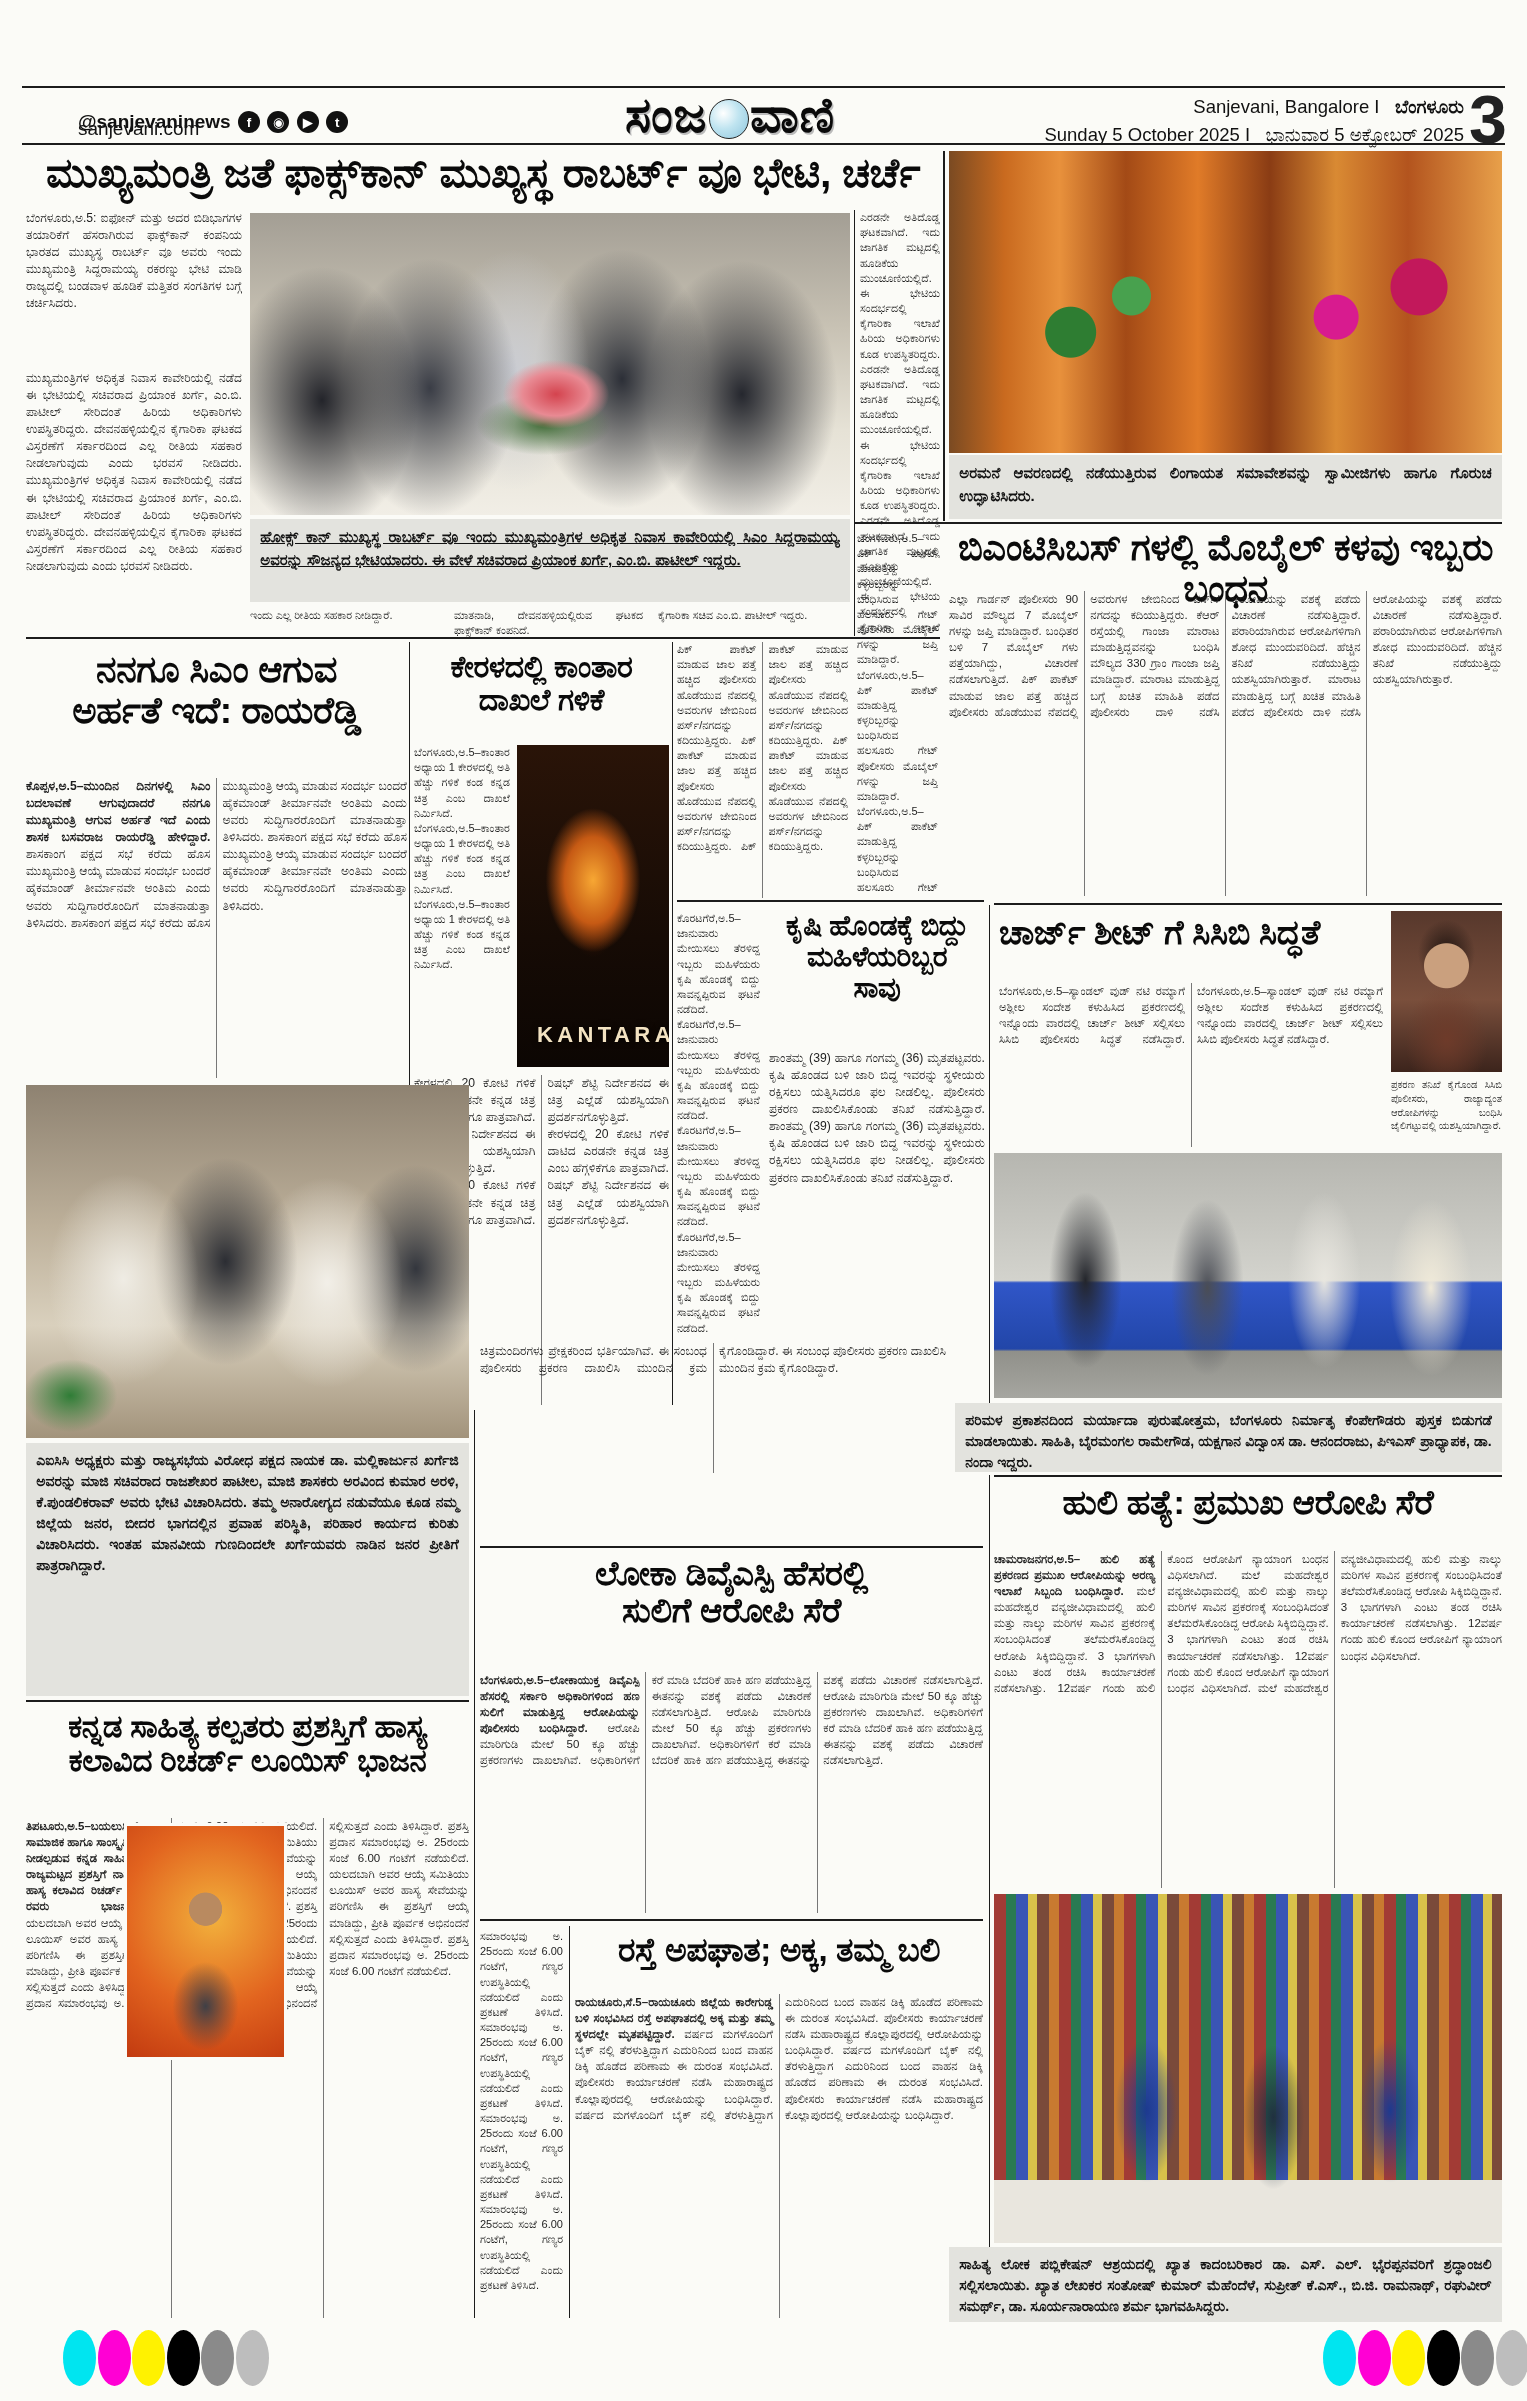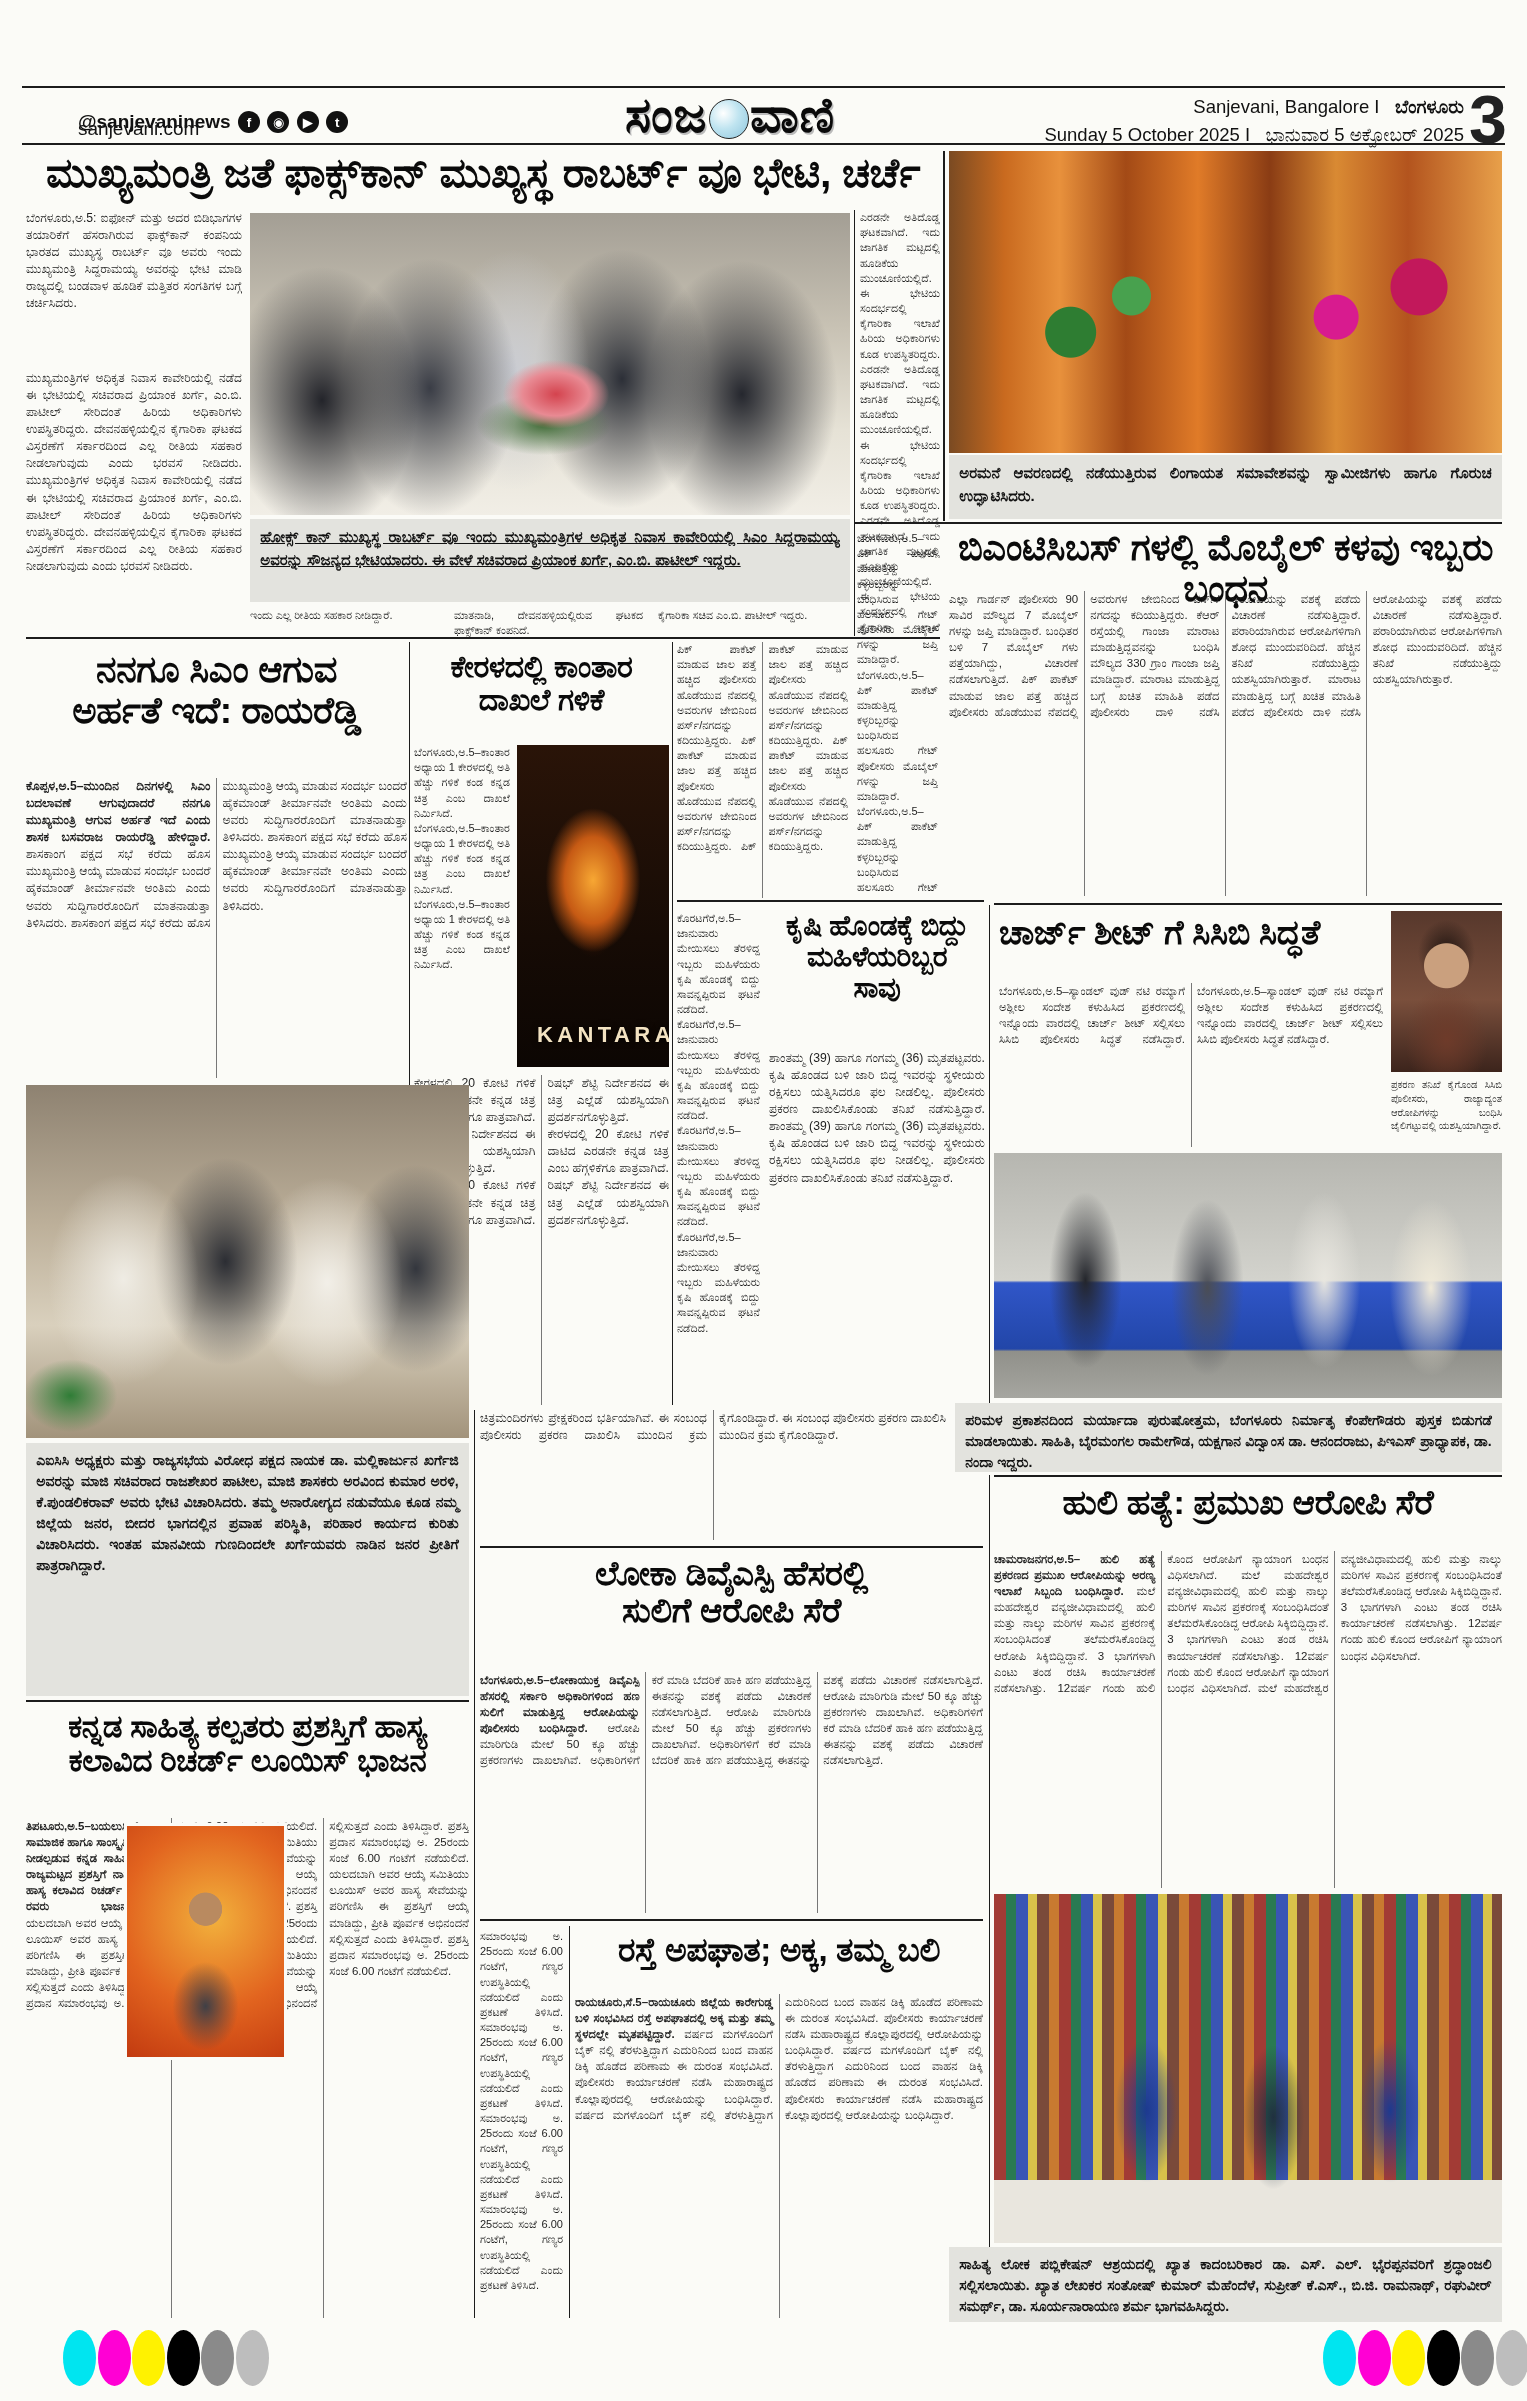--- a/index.html
+++ b/index.html
@@ -102,21 +102,21 @@
     <span>ಸಂಜ</span><span class="mast-globe"></span><span>ವಾಣಿ</span>
   </div>
   <div class="abs hdr-right" style="left:917px;top:93px;width:547px;">
     <div><span>Sanjevani, Bangalore I</span>&nbsp;&nbsp;&nbsp;<b>ಬೆಂಗಳೂರು</b></div>
     <div><span>Sunday  5  October 2025   I</span>&nbsp;&nbsp;&nbsp;<span>ಭಾನುವಾರ 5 ಅಕ್ಟೋಬರ್ 2025</span></div>
   </div>
   <div class="abs pagenum" style="left:1469px;top:89px;">3</div>
   <div class="rule" style="left:22px;top:143px;width:1483px;height:2.2px;"></div>
 
   <div class="abs headline" style="left:26px;top:151px;width:914px;font-size:41px;">ಮುಖ್ಯಮಂತ್ರಿ ಜತೆ ಫಾಕ್ಸ್‌ಕಾನ್ ಮುಖ್ಯಸ್ಥ ರಾಬರ್ಟ್ ವೂ ಭೇಟಿ, ಚರ್ಚೆ</div>
-  <div class="abs bodytext" style="left:26px;top:210px;width:216px;height:426px;">ಬೆಂಗಳೂರು,ಅ.5: ಐಫೋನ್ ಮತ್ತು ಅದರ ಬಿಡಿಭಾಗಗಳ ತಯಾರಿಕೆಗೆ ಹೆಸರಾಗಿರುವ ಫಾಕ್ಸ್‌ಕಾನ್ ಕಂಪನಿಯ ಭಾರತದ ಮುಖ್ಯಸ್ಥ ರಾಬರ್ಟ್ ವೂ ಅವರು ಇಂದು ಮುಖ್ಯಮಂತ್ರಿ ಸಿದ್ದರಾಮಯ್ಯ ಅವರನ್ನು ಭೇಟಿ ಮಾಡಿ ರಾಜ್ಯದಲ್ಲಿ ಬಂಡವಾಳ ಹೂಡಿಕೆ ಮತ್ತಿತರ ಸಂಗತಿಗಳ ಬಗ್ಗೆ ಚರ್ಚಿಸಿದರು.</div>
+  <div class="abs bodytext" style="left:26px;top:210px;width:216px;height:426px;">ಬೆಂಗಳೂರು,ಅ.5: ಐಫೋನ್ ಮತ್ತು ಅದರ ಬಿಡಿಭಾಗಗಳ ತಯಾರಿಕೆಗೆ ಹೆಸರಾಗಿರುವ ಫಾಕ್ಸ್‌ಕಾನ್ ಕಂಪನಿಯ ಭಾರತದ ಮುಖ್ಯಸ್ಥ ರಾಬರ್ಟ್ ವೂ ಅವರು ಇಂದು ಮುಖ್ಯಮಂತ್ರಿ ಸಿದ್ದರಾಮಯ್ಯ ರಕರಣ್ನು ಭೇಟಿ ಮಾಡಿ ರಾಜ್ಯದಲ್ಲಿ ಬಂಡವಾಳ ಹೂಡಿಕೆ ಮತ್ತಿತರ ಸಂಗತಿಗಳ ಬಗ್ಗೆ ಚರ್ಚಿಸಿದರು.</div>
   <div class="abs bodytext" style="left:26px;top:370px;width:216px;height:266px;">ಮುಖ್ಯಮಂತ್ರಿಗಳ ಅಧಿಕೃತ ನಿವಾಸ ಕಾವೇರಿಯಲ್ಲಿ ನಡೆದ ಈ ಭೇಟಿಯಲ್ಲಿ ಸಚಿವರಾದ ಪ್ರಿಯಾಂಕ ಖರ್ಗೆ, ಎಂ.ಬಿ. ಪಾಟೀಲ್ ಸೇರಿದಂತೆ ಹಿರಿಯ ಅಧಿಕಾರಿಗಳು ಉಪಸ್ಥಿತರಿದ್ದರು. ದೇವನಹಳ್ಳಿಯಲ್ಲಿನ ಕೈಗಾರಿಕಾ ಘಟಕದ ವಿಸ್ತರಣೆಗೆ ಸರ್ಕಾರದಿಂದ ಎಲ್ಲ ರೀತಿಯ ಸಹಕಾರ ನೀಡಲಾಗುವುದು ಎಂದು ಭರವಸೆ ನೀಡಿದರು. ಮುಖ್ಯಮಂತ್ರಿಗಳ ಅಧಿಕೃತ ನಿವಾಸ ಕಾವೇರಿಯಲ್ಲಿ ನಡೆದ ಈ ಭೇಟಿಯಲ್ಲಿ ಸಚಿವರಾದ ಪ್ರಿಯಾಂಕ ಖರ್ಗೆ, ಎಂ.ಬಿ. ಪಾಟೀಲ್ ಸೇರಿದಂತೆ ಹಿರಿಯ ಅಧಿಕಾರಿಗಳು ಉಪಸ್ಥಿತರಿದ್ದರು. ದೇವನಹಳ್ಳಿಯಲ್ಲಿನ ಕೈಗಾರಿಕಾ ಘಟಕದ ವಿಸ್ತರಣೆಗೆ ಸರ್ಕಾರದಿಂದ ಎಲ್ಲ ರೀತಿಯ ಸಹಕಾರ ನೀಡಲಾಗುವುದು ಎಂದು ಭರವಸೆ ನೀಡಿದರು.</div>
   <div class="abs photo ph-main" style="left:250px;top:213px;width:600px;height:302px;"></div>
   <div class="rule" style="left:854px;top:210px;width:0.7px;height:426px;"></div>
   <div class="abs smalltext" style="left:860px;top:210px;width:80px;height:426px;">ಎರಡನೇ ಅತಿದೊಡ್ಡ ಘಟಕವಾಗಿದೆ. ಇದು ಜಾಗತಿಕ ಮಟ್ಟದಲ್ಲಿ ಹೂಡಿಕೆಯ ಮುಂಚೂಣಿಯಲ್ಲಿದೆ. ಈ ಭೇಟಿಯ ಸಂದರ್ಭದಲ್ಲಿ ಕೈಗಾರಿಕಾ ಇಲಾಖೆ ಹಿರಿಯ ಅಧಿಕಾರಿಗಳು ಕೂಡ ಉಪಸ್ಥಿತರಿದ್ದರು. ಎರಡನೇ ಅತಿದೊಡ್ಡ ಘಟಕವಾಗಿದೆ. ಇದು ಜಾಗತಿಕ ಮಟ್ಟದಲ್ಲಿ ಹೂಡಿಕೆಯ ಮುಂಚೂಣಿಯಲ್ಲಿದೆ. ಈ ಭೇಟಿಯ ಸಂದರ್ಭದಲ್ಲಿ ಕೈಗಾರಿಕಾ ಇಲಾಖೆ ಹಿರಿಯ ಅಧಿಕಾರಿಗಳು ಕೂಡ ಉಪಸ್ಥಿತರಿದ್ದರು. ಎರಡನೇ ಅತಿದೊಡ್ಡ ಘಟಕವಾಗಿದೆ. ಇದು ಜಾಗತಿಕ ಮಟ್ಟದಲ್ಲಿ ಹೂಡಿಕೆಯ ಮುಂಚೂಣಿಯಲ್ಲಿದೆ. ಈ ಭೇಟಿಯ ಸಂದರ್ಭದಲ್ಲಿ ಕೈಗಾರಿಕಾ ಇಲಾಖೆ ಹಿರಿಯ ಅಧಿಕಾರಿಗಳು ಕೂಡ ಉಪಸ್ಥಿತರಿದ್ದರು. ಎರಡನೇ ಅತಿದೊಡ್ಡ ಘಟಕವಾಗಿದೆ. ಇದು ಜಾಗತಿಕ ಮಟ್ಟದಲ್ಲಿ ಹೂಡಿಕೆಯ ಮುಂಚೂಣಿಯಲ್ಲಿದೆ. ಈ ಭೇಟಿಯ ಸಂದರ್ಭದಲ್ಲಿ ಕೈಗಾರಿಕಾ ಇಲಾಖೆ ಹಿರಿಯ ಅಧಿಕಾರಿಗಳು ಕೂಡ ಉಪಸ್ಥಿತರಿದ್ದರು.</div>
   <div class="abs caption" style="left:250px;top:519px;width:600px;height:83px;text-decoration:underline;">ಹೋಕ್ಸ್ ಕಾನ್ ಮುಖ್ಯಸ್ಥ ರಾಬರ್ಟ್ ವೂ ಇಂದು ಮುಖ್ಯಮಂತ್ರಿಗಳ ಅಧಿಕೃತ ನಿವಾಸ ಕಾವೇರಿಯಲ್ಲಿ ಸಿಎಂ ಸಿದ್ದರಾಮಯ್ಯ ಅವರನ್ನು ಸೌಜನ್ಯದ ಭೇಟಿಯಾದರು. ಈ ವೇಳೆ ಸಚಿವರಾದ ಪ್ರಿಯಾಂಕ ಖರ್ಗೆ, ಎಂ.ಬಿ. ಪಾಟೀಲ್ ಇದ್ದರು.</div>
   <div class="abs smalltext" style="left:250px;top:608px;width:189px;height:31px;">ಇಂದು ಎಲ್ಲ ರೀತಿಯ ಸಹಕಾರ ನೀಡಿದ್ದಾರೆ.</div>
   <div class="abs smalltext" style="left:454px;top:608px;width:189px;height:31px;">ಮಾತನಾಡಿ, ದೇವನಹಳ್ಳಿಯಲ್ಲಿರುವ ಘಟಕದ ಫಾಕ್ಸ್‌ಕಾನ್ ಕಂಪನಿದೆ.</div>
   <div class="abs smalltext" style="left:658px;top:608px;width:189px;height:31px;">ಕೈಗಾರಿಕಾ ಸಚಿವ ಎಂ.ಬಿ. ಪಾಟೀಲ್ ಇದ್ದರು.</div>
   <div class="rule" style="left:943px;top:151px;width:1.5px;height:370px;"></div>
 
@@ -184,21 +184,21 @@
     <div>ಕನ್ನಡ ಸಾಹಿತ್ಯ ಕಲ್ಪತರು ಪ್ರಶಸ್ತಿಗೆ ಹಾಸ್ಯ</div>
     <div>ಕಲಾವಿದ ರಿಚರ್ಡ್ ಲೂಯಿಸ್ ಭಾಜನ</div>
   </div>
   <div class="abs bodytext cols3" style="left:26px;top:1818px;width:443px;height:500px;font-size:11.5px;">
     <span class="dl">ತಿಪಟೂರು,ಅ.5–ಬಯಲುಸೀಮೆ ಸಾಮಾಜಿಕ ಹಾಗೂ ಸಾಂಸ್ಕೃತಿಕ ಸಂಘವು ನೀಡಲ್ಪಡುವ ಕನ್ನಡ ಸಾಹಿತ್ಯ ಕಲ್ಪತರು ರಾಜ್ಯಮಟ್ಟದ ಪ್ರಶಸ್ತಿಗೆ ನಾಡಿನ ಪ್ರಸಿದ್ದ ಹಾಸ್ಯ ಕಲಾವಿದ ರಿಚರ್ಡ್ ಲೂಯಿಸ್ ರವರು ಭಾಜನರಾಗಿದ್ದಾರೆ.</span>
     <span>ಯಲದಬಾಗಿ ಅವರ ಆಯ್ಕೆ ಸಮಿತಿಯು ಲೂಯಿಸ್ ಅವರ ಹಾಸ್ಯ ಸೇವೆಯನ್ನು ಪರಿಗಣಿಸಿ ಈ ಪ್ರಶಸ್ತಿಗೆ ಆಯ್ಕೆ ಮಾಡಿದ್ದು, ಪ್ರೀತಿ ಪೂರ್ವಕ ಅಭಿನಂದನೆ ಸಲ್ಲಿಸುತ್ತದೆ ಎಂದು ತಿಳಿಸಿದ್ದಾರೆ. ಪ್ರಶಸ್ತಿ ಪ್ರದಾನ ಸಮಾರಂಭವು ಅ. 25ರಂದು ಸಂಜೆ 6.00 ಗಂಟೆಗೆ ನಡೆಯಲಿದೆ. ಯಲದಬಾಗಿ ಅವರ ಆಯ್ಕೆ ಸಮಿತಿಯು ಲೂಯಿಸ್ ಅವರ ಹಾಸ್ಯ ಸೇವೆಯನ್ನು ಪರಿಗಣಿಸಿ ಈ ಪ್ರಶಸ್ತಿಗೆ ಆಯ್ಕೆ ಮಾಡಿದ್ದು, ಪ್ರೀತಿ ಪೂರ್ವಕ ಅಭಿನಂದನೆ ಸಲ್ಲಿಸುತ್ತದೆ ಎಂದು ತಿಳಿಸಿದ್ದಾರೆ. ಪ್ರಶಸ್ತಿ ಪ್ರದಾನ ಸಮಾರಂಭವು ಅ. 25ರಂದು ಸಂಜೆ 6.00 ಗಂಟೆಗೆ ನಡೆಯಲಿದೆ. ಯಲದಬಾಗಿ ಅವರ ಆಯ್ಕೆ ಸಮಿತಿಯು ಲೂಯಿಸ್ ಅವರ ಹಾಸ್ಯ ಸೇವೆಯನ್ನು ಪರಿಗಣಿಸಿ ಈ ಪ್ರಶಸ್ತಿಗೆ ಆಯ್ಕೆ ಮಾಡಿದ್ದು, ಪ್ರೀತಿ ಪೂರ್ವಕ ಅಭಿನಂದನೆ ಸಲ್ಲಿಸುತ್ತದೆ ಎಂದು ತಿಳಿಸಿದ್ದಾರೆ. ಪ್ರಶಸ್ತಿ ಪ್ರದಾನ ಸಮಾರಂಭವು ಅ. 25ರಂದು ಸಂಜೆ 6.00 ಗಂಟೆಗೆ ನಡೆಯಲಿದೆ. ಯಲದಬಾಗಿ ಅವರ ಆಯ್ಕೆ ಸಮಿತಿಯು ಲೂಯಿಸ್ ಅವರ ಹಾಸ್ಯ ಸೇವೆಯನ್ನು ಪರಿಗಣಿಸಿ ಈ ಪ್ರಶಸ್ತಿಗೆ ಆಯ್ಕೆ ಮಾಡಿದ್ದು, ಪ್ರೀತಿ ಪೂರ್ವಕ ಅಭಿನಂದನೆ ಸಲ್ಲಿಸುತ್ತದೆ ಎಂದು ತಿಳಿಸಿದ್ದಾರೆ. ಪ್ರಶಸ್ತಿ ಪ್ರದಾನ ಸಮಾರಂಭವು ಅ. 25ರಂದು ಸಂಜೆ 6.00 ಗಂಟೆಗೆ ನಡೆಯಲಿದೆ.</span>
   </div>
   <div class="abs photo ph-richard" style="left:127px;top:1826px;width:157px;height:231px;outline:3px solid #fbfbf7;"></div>
   <div class="rule" style="left:474px;top:1410px;width:0.7px;height:908px;"></div>
 
-  <div class="abs bodytext cols2" style="left:480px;top:1410px;width:466px;height:130px;">
+  <div class="abs bodytext cols2" style="left:480px;top:1343px;width:466px;height:130px;">
     <span>ಚಿತ್ರಮಂದಿರಗಳು ಪ್ರೇಕ್ಷಕರಿಂದ ಭರ್ತಿಯಾಗಿವೆ.</span>
     <span>ಈ ಸಂಬಂಧ ಪೊಲೀಸರು ಪ್ರಕರಣ ದಾಖಲಿಸಿ ಮುಂದಿನ ಕ್ರಮ ಕೈಗೊಂಡಿದ್ದಾರೆ. ಈ ಸಂಬಂಧ ಪೊಲೀಸರು ಪ್ರಕರಣ ದಾಖಲಿಸಿ ಮುಂದಿನ ಕ್ರಮ ಕೈಗೊಂಡಿದ್ದಾರೆ.</span>
   </div>
   <div class="rule" style="left:480px;top:1546px;width:503px;height:1.5px;"></div>
   <div class="abs headline" style="left:480px;top:1555px;width:503px;font-size:34px;">
     <div>ಲೋಕಾ ಡಿವೈಎಸ್ಪಿ ಹೆಸರಲ್ಲಿ</div>
     <div>ಸುಲಿಗೆ ಆರೋಪಿ ಸೆರೆ</div>
   </div>
   <div class="abs bodytext cols3" style="left:480px;top:1672px;width:503px;height:241px;font-size:11.5px;">
     <span class="dl">ಬೆಂಗಳೂರು,ಅ.5–ಲೋಕಾಯುಕ್ತ ಡಿವೈಎಸ್ಪಿ ಹೆಸರಲ್ಲಿ ಸರ್ಕಾರಿ ಅಧಿಕಾರಿಗಳಿಂದ ಹಣ ಸುಲಿಗೆ ಮಾಡುತ್ತಿದ್ದ ಆರೋಪಿಯನ್ನು ಪೊಲೀಸರು ಬಂಧಿಸಿದ್ದಾರೆ.</span>

